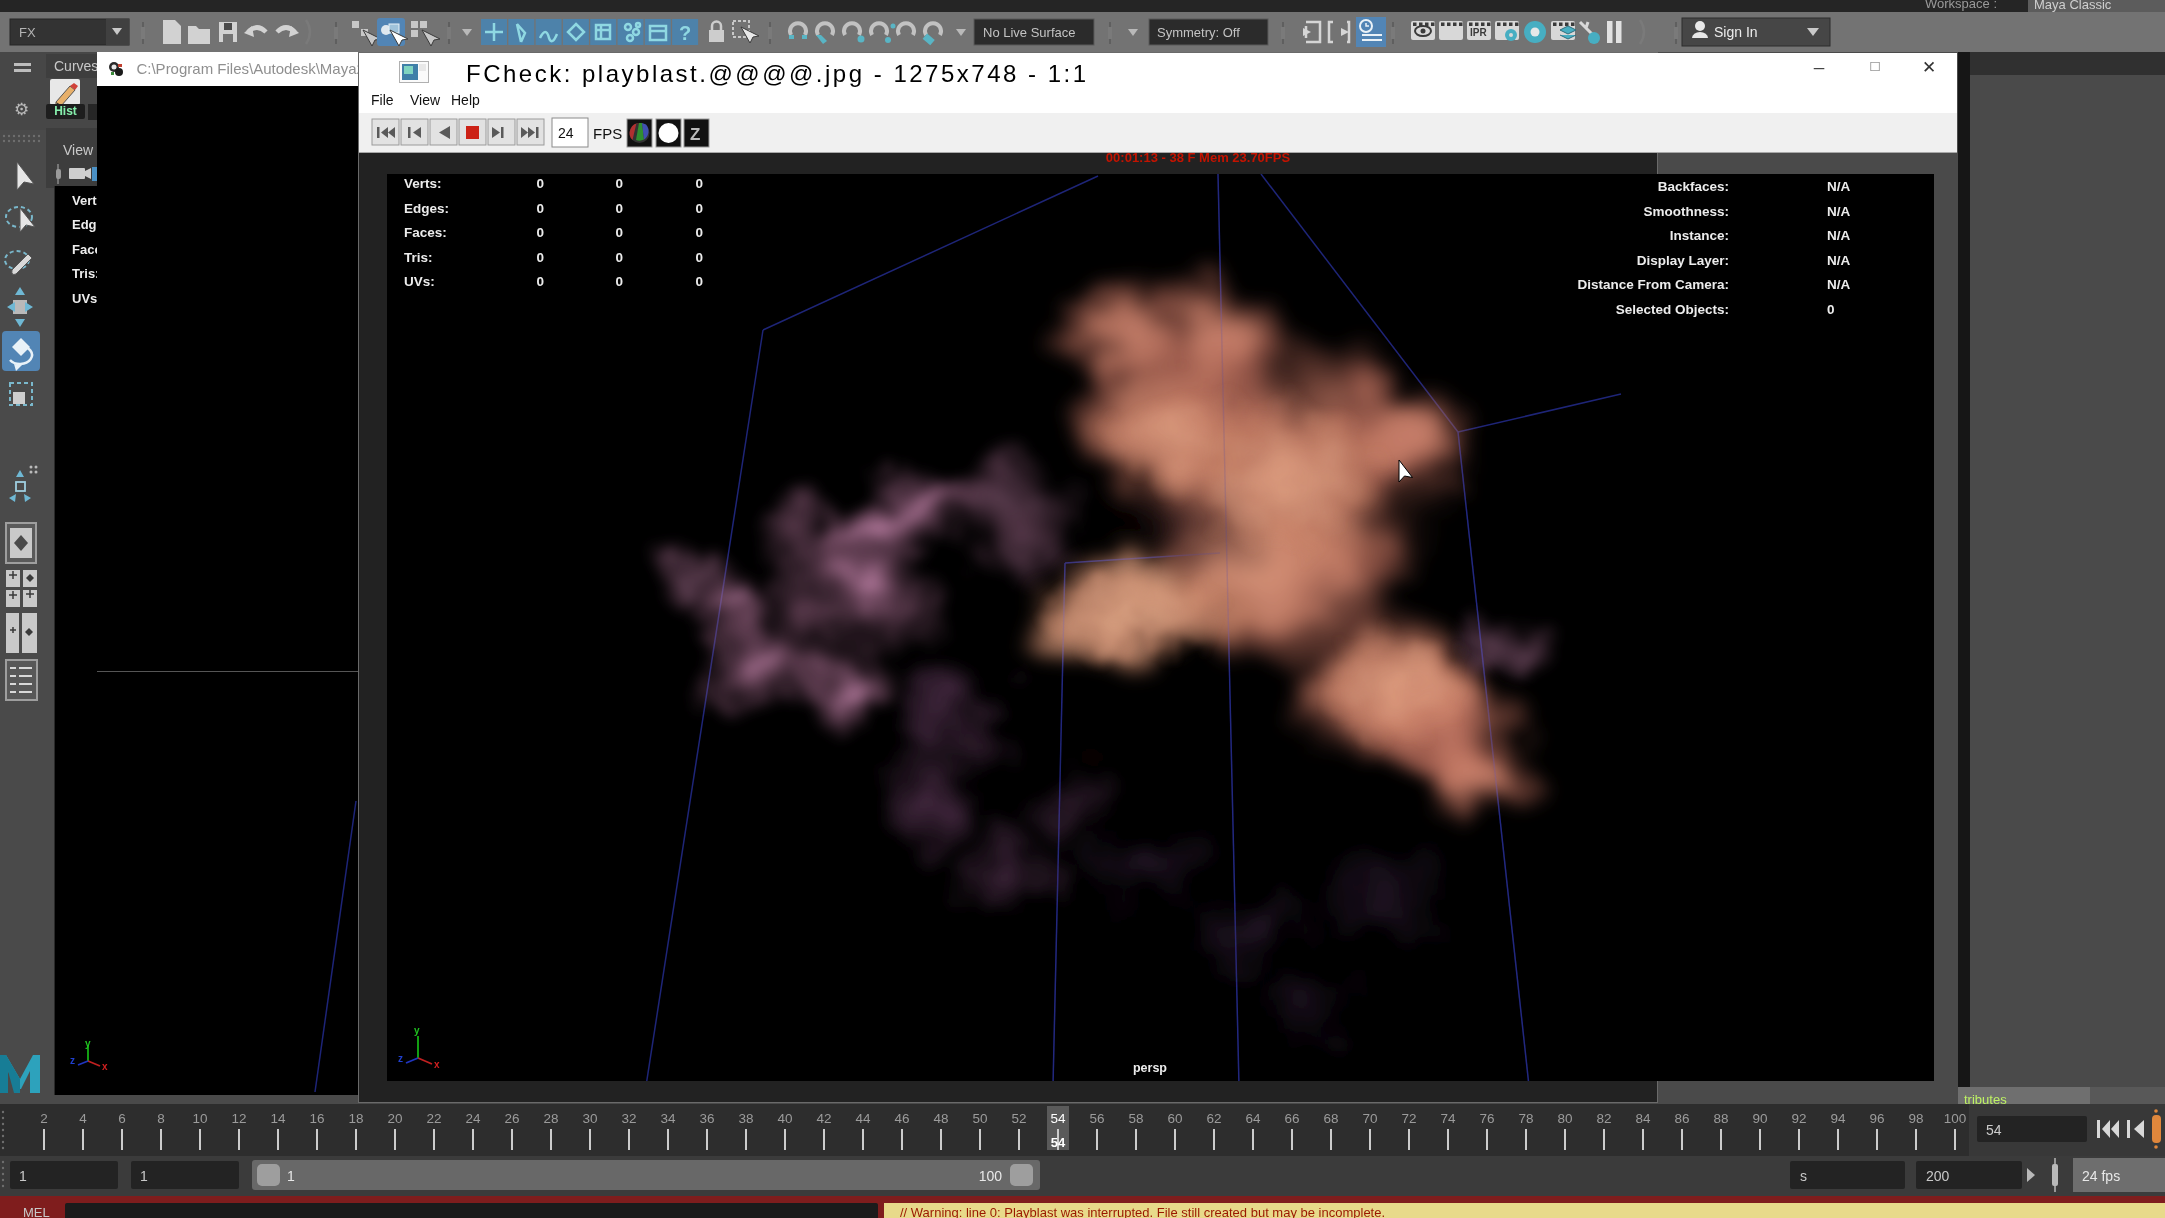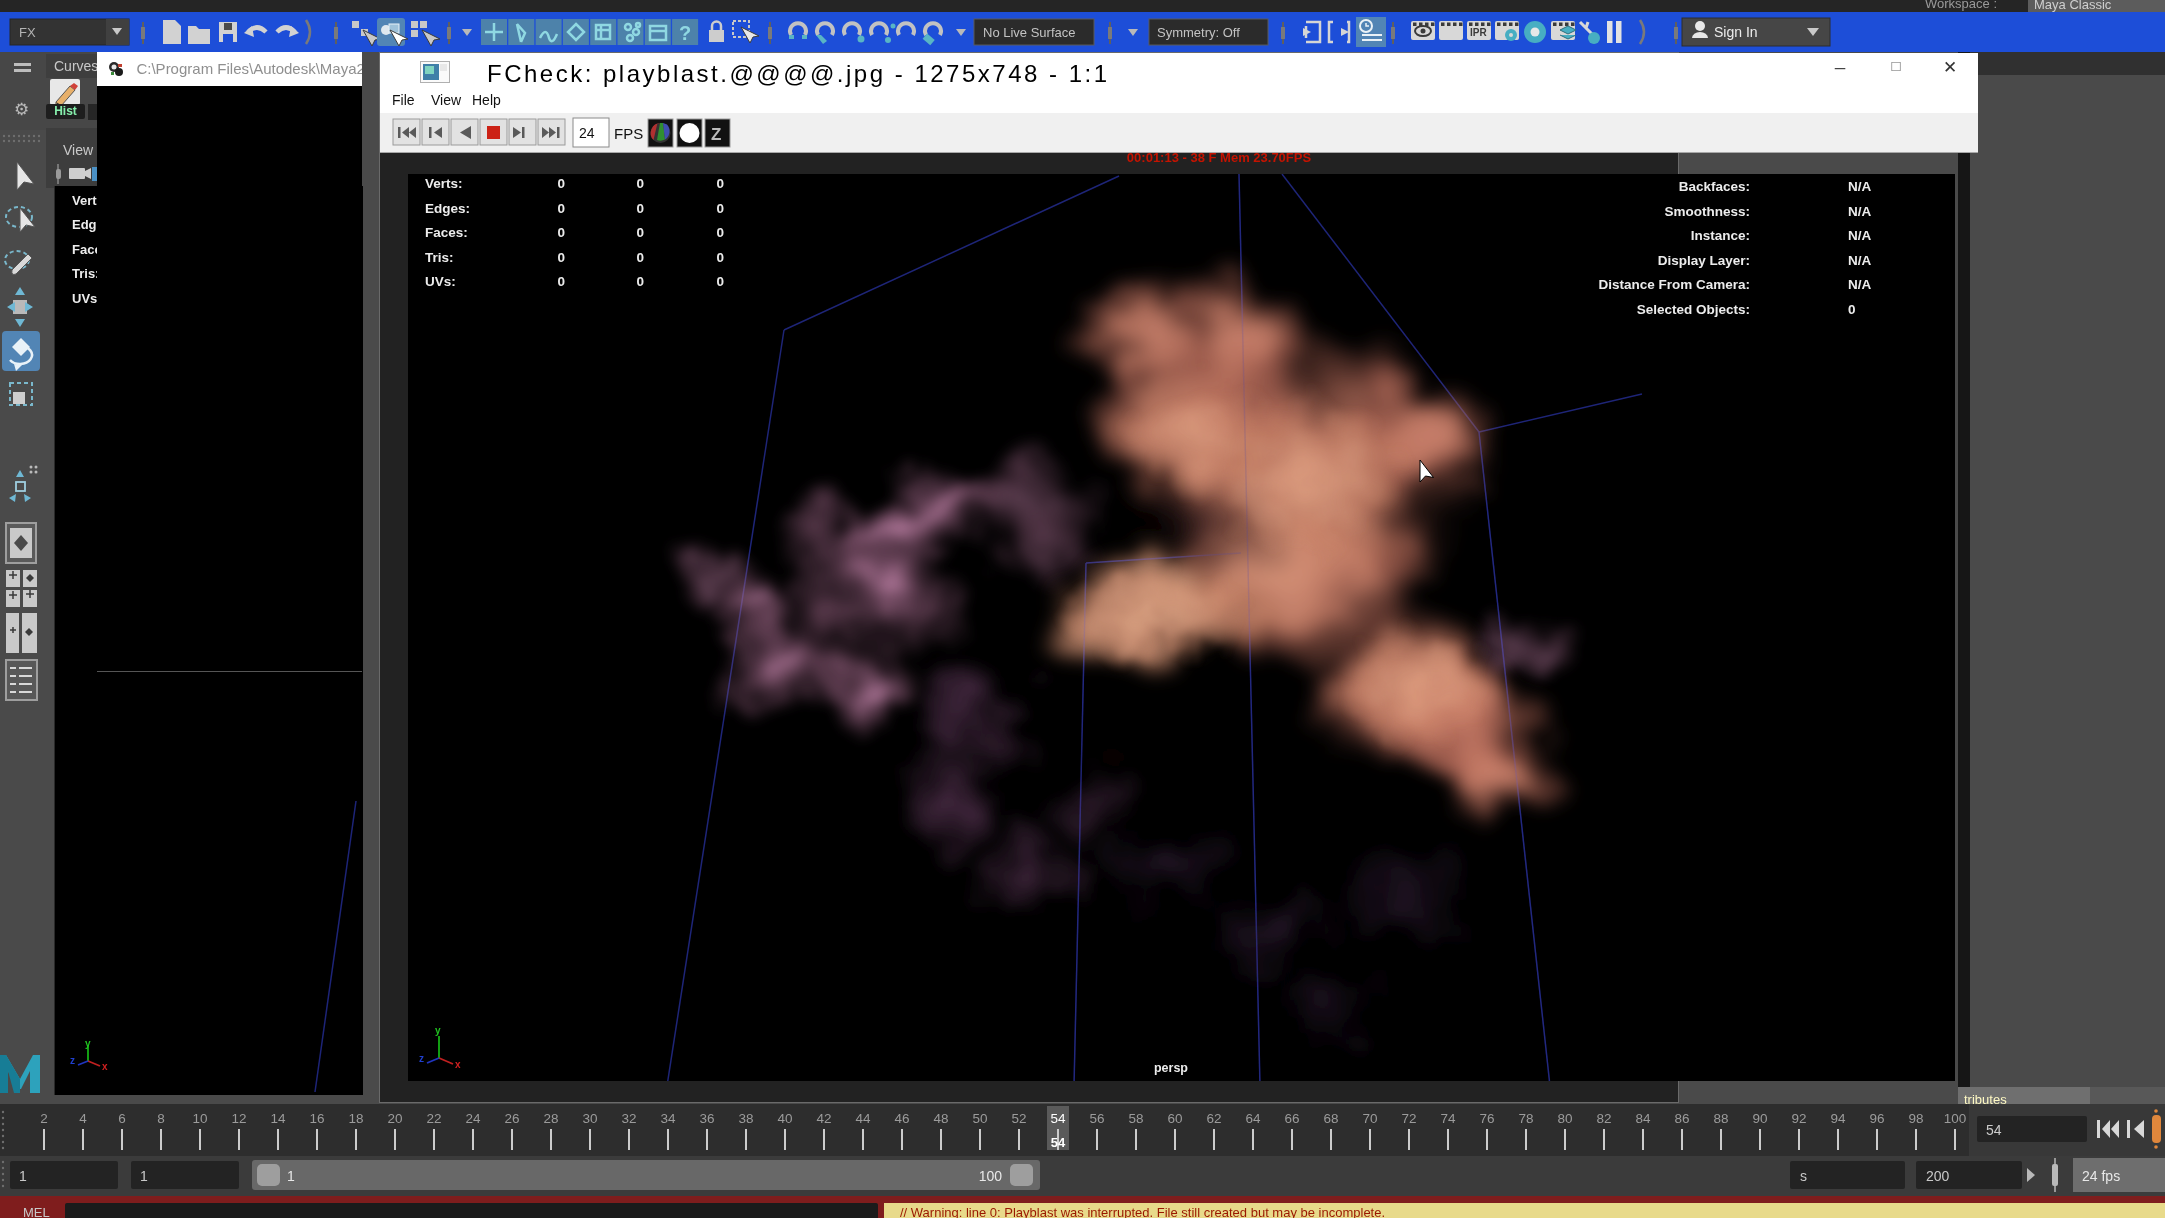--- a/index.html
+++ b/index.html
@@ -8,21 +8,21 @@
   .abs{position:absolute;}
 </style>
 </head>
 <body>
 
 <div class="abs" style="left:0;top:0;width:2165px;height:12px;background:#252525;overflow:hidden;">
   <div class="abs" style="left:1925px;top:-4px;color:#9a9a9a;font-size:13px;">Workspace :</div>
   <div class="abs" style="left:2028px;top:-3px;width:137px;height:15px;background:#5c5c5c;color:#cfcfcf;font-size:13px;padding-left:6px;">Maya Classic</div>
 </div>
 
-<div class="abs" id="toolbar" style="left:0;top:12px;width:2165px;height:40px;background:#1d4ed8;text-align:center;">
+<div class="abs" id="toolbar" style="left:0;top:12px;width:2165px;height:40px;background:#737373;text-align:center;">
 <svg width="2165" height="40" style="position:absolute;left:0;top:0;">
 
   <rect x="10" y="7" width="119" height="26" fill="#333333" stroke="#272727"></rect>
   <rect x="106" y="7" width="23" height="26" fill="#404040"></rect>
   <text x="19" y="25" fill="#b4b4b4" font-size="13">FX</text>
   <path d="M112 16 l10 0 l-5 7 z" fill="#c9c9c9"></path>
 
   <g stroke="#5f5f5f" stroke-width="2">
     <line x1="143" y1="10" x2="143" y2="32"></line>
         <line x1="336" y1="10" x2="336" y2="32"></line>
@@ -340,21 +340,21 @@
           <rect x="3" y="11" width="3" height="3" fill="#3a8a3a"></rect>
         </svg></span>
     <span style="color:#8f8f8f;font-size:15px;line-height:34px;margin-left:8px;">C:\Program Files\Autodesk\Maya20</span>
   </div>
 </div>
 
 <div class="abs" style="left:1958px;top:52px;width:12px;height:1043px;background:#161616;"></div>
 <div class="abs" style="left:1970px;top:52px;width:195px;height:1043px;background:#4a4a4a;"></div>
 <div class="abs" style="left:1970px;top:52px;width:195px;height:23px;background:#303030;"></div>
 
-<div class="abs" id="fcheck" style="left:358px;top:52px;width:1300px;height:1051px;background:#222222;border:1px solid #6a6a6a;box-sizing:border-box;margin-left:21px;">
+<div class="abs" id="fcheck" style="left:358px;top:52px;width:1300px;height:1051px;background:#222222;border:1px solid #6a6a6a;box-sizing:border-box;">
 
   <div class="abs" style="left:0;top:0;width:1598px;height:36px;background:#ffffff;">
     <span class="abs" id="fcicon" style="left:40px;top:8px;width:30px;height:22px;"><svg width="30" height="22">
           <rect x="0.5" y="0.5" width="29" height="21" fill="#fafafa" stroke="#b0b0b0"></rect>
           <rect x="3" y="3" width="16" height="16" fill="#3f7fa8"></rect>
           <rect x="5" y="5" width="9" height="8" fill="#7fd4c0"></rect>
           <rect x="20" y="3" width="7" height="7" fill="#e8e8e8"></rect>
         </svg></span>
     <span class="abs" style="left:107px;top:7px;color:#000;font-size:24px;letter-spacing:2.5px;white-space:nowrap;">FCheck: playblast.@@@@.jpg - 1275x748 - 1:1</span>
     <span class="abs" style="left:1445px;top:3px;width:30px;color:#444;font-size:19px;text-align:center;">–</span>
@@ -561,21 +561,21 @@
 <line x1="31" y1="884" x2="19" y2="889" stroke="#2035c0" stroke-width="1.8"></line>
 <text x="27" y="860" fill="#20c020" font-size="10" font-weight="bold">y</text>
 <text x="47" y="894" fill="#d02020" font-size="10" font-weight="bold">x</text>
 <text x="11" y="888" fill="#2040d0" font-size="10" font-weight="bold">z</text>
 </g>
         <path d="M1012 286 l0 22 l5.5 -6 l8 1.5 z" fill="#fff" stroke="#000" stroke-width="1"></path>
       </svg>
     </div>
 </div>
 
-<div class="abs" style="left:1958px;top:1087px;width:132px;height:25px;background:#6f6f6f;color:#fef9c3;font-size:13px;line-height:25px;padding-left:6px;box-sizing:border-box;">tributes</div>
+<div class="abs" style="left:1958px;top:1087px;width:132px;height:25px;background:#6f6f6f;color:#bef264;font-size:13px;line-height:25px;padding-left:6px;box-sizing:border-box;">tributes</div>
 <div class="abs" style="left:2090px;top:1087px;width:75px;height:25px;background:#585858;"></div>
 
 <div class="abs" id="timeline" style="left:0;top:1104px;width:2165px;height:52px;background:#2d2d2d;">
     <svg width="2165" height="52" style="position:absolute;left:0;top:0;">
       <rect x="0" y="0" width="1969" height="52" fill="#2d2d2d"></rect>
       <rect x="1969" y="0" width="196" height="52" fill="#383838"></rect>
       <rect x="1047" y="2" width="22" height="44" fill="#5a5a5a"></rect>
       <text x="44" y="19" fill="#9b9b9b" font-size="13.5" text-anchor="middle">2</text>
       <text x="83" y="19" fill="#9b9b9b" font-size="13.5" text-anchor="middle">4</text>
       <text x="122" y="19" fill="#9b9b9b" font-size="13.5" text-anchor="middle">6</text>

